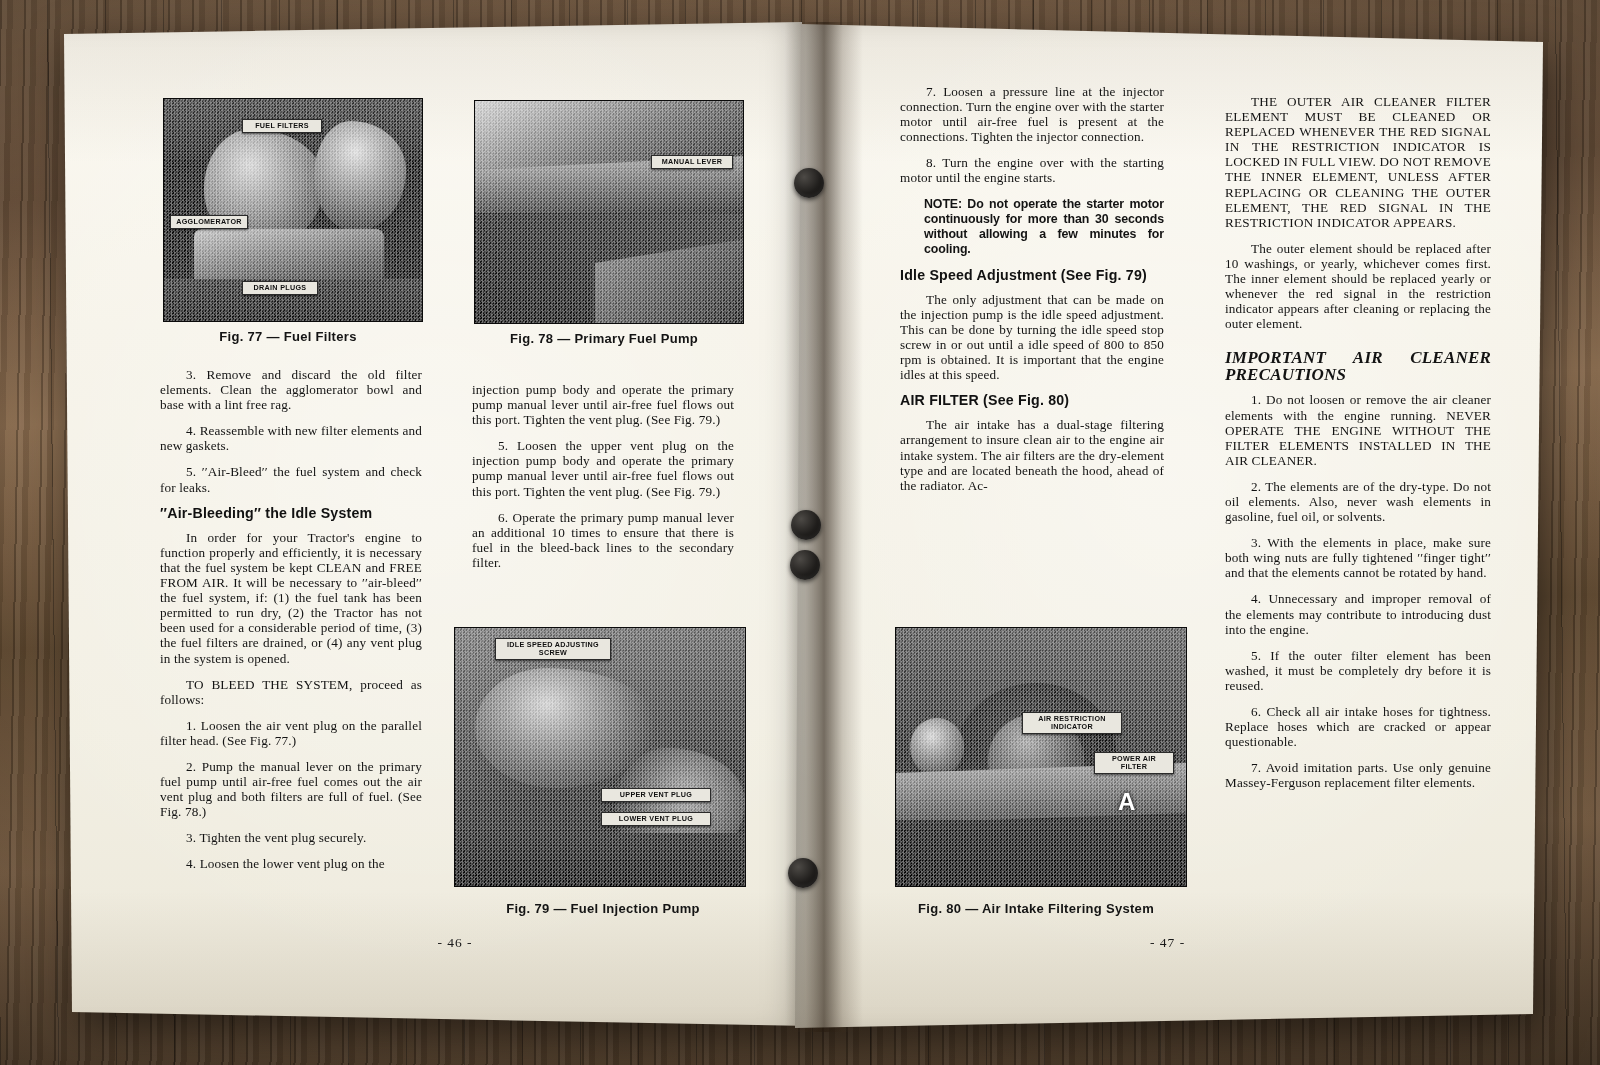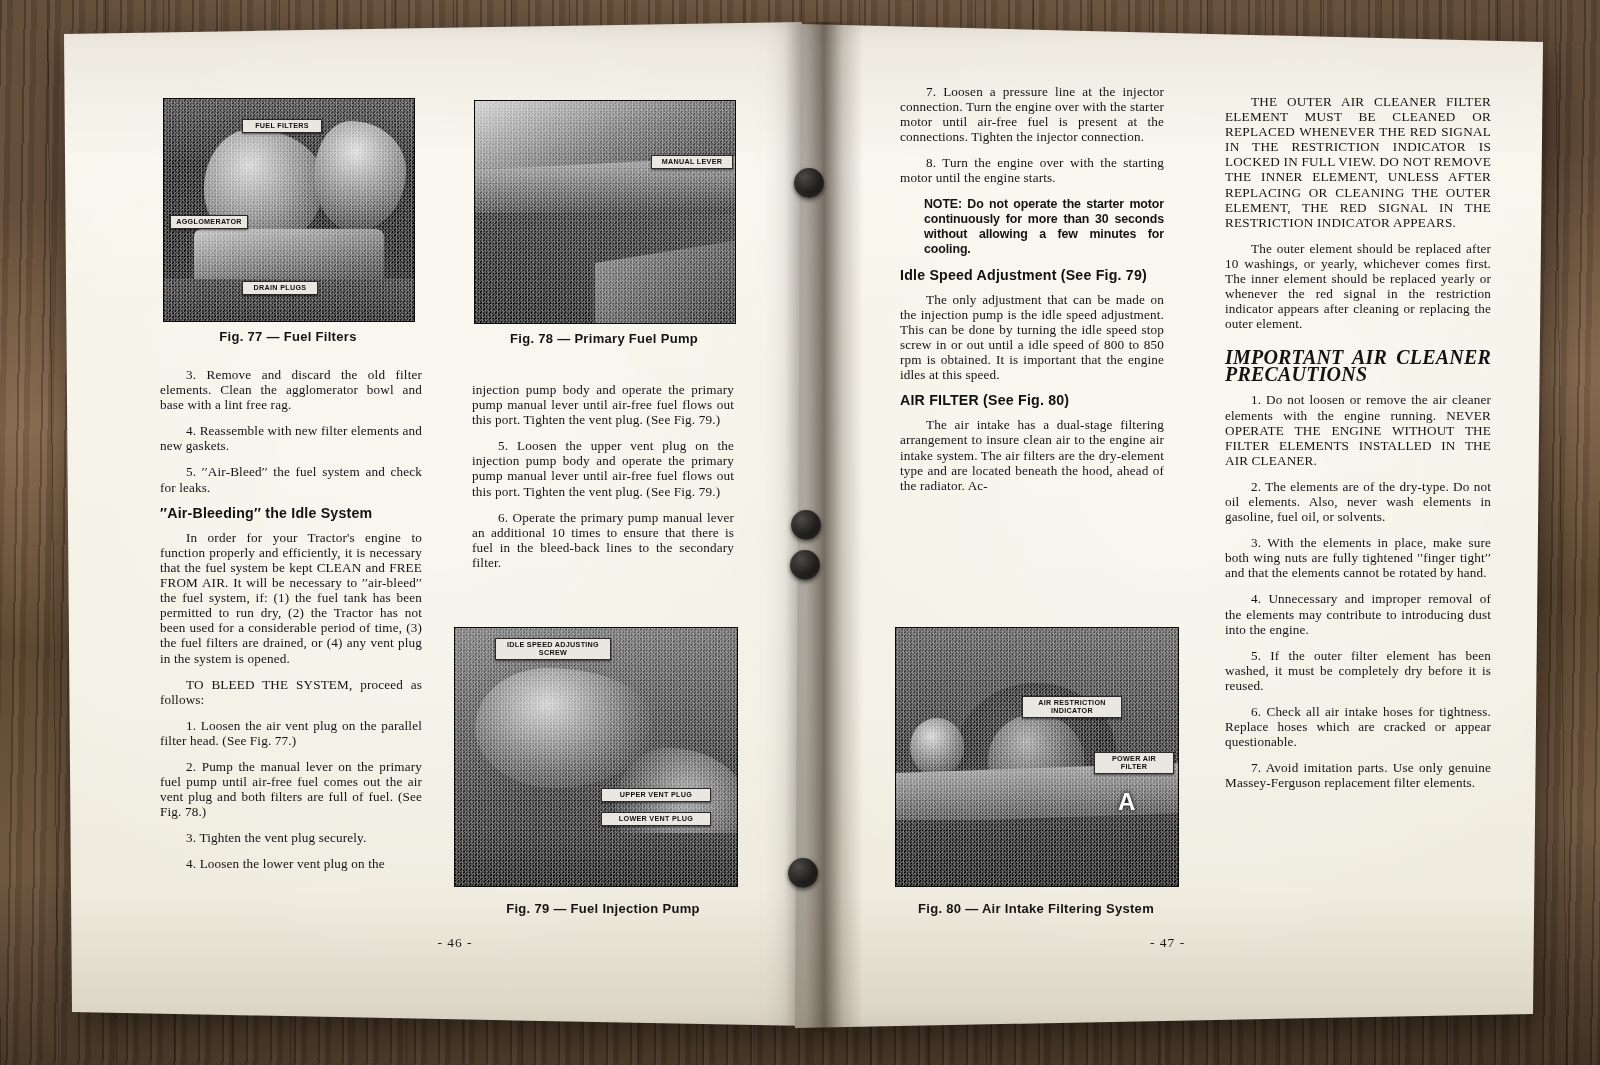--- a/index.html
+++ b/index.html
@@ -87,38 +87,39 @@
     letter-spacing:-.1px;
   }
   .col p.caps{text-indent:26px;letter-spacing:.25px;}
   h3.sect{
     font-family:"Liberation Sans",sans-serif;
     font-weight:bold;font-size:14.2px;letter-spacing:.2px;
     margin:4px 0 9px 0;color:#111;
   }
   h3.ital{
     font-family:"Liberation Serif",serif;
-    font-style:italic;font-weight:bold;font-size:20px;letter-spacing:.2px;
+    font-style:italic;font-weight:bold;font-size:17px;letter-spacing:.2px;
     margin:18px 0 9px 0;line-height:17px;
   }
   .caption{
     font-family:"Liberation Sans",sans-serif;
     font-weight:bold;font-size:13px;text-align:center;
     letter-spacing:.3px;color:#141414;
     margin:7px 0 14px 0;text-indent:0;
   }
   .pagenum{
     position:absolute;font-family:"Liberation Serif",serif;
     font-size:13.5px;color:#1a1a1a;letter-spacing:1px;
   }
 
   
   .photo{
     position:relative;overflow:hidden;background:#0c0c0c;
     border:1px solid #0a0a0a;
+    padding-left:8px;
   }
   .photo .grain{
     position:absolute;inset:0;
     background-image:
       repeating-conic-gradient(#ffffff 0% 25%, #000000 0% 50%);
     background-size:3px 3px;
     opacity:.30;mix-blend-mode:screen;
   }
   .photo .grain2{
     position:absolute;inset:0;
@@ -220,21 +221,21 @@
 
     <div class="photo" style="position:absolute;left:100px;top:605px;width:282px;height:258px;">
       <div class="blob" style="left:-10px;top:-10px;width:310px;height:290px;background:linear-gradient(185deg,#555,#1a1a1a 50%,#050505);border-radius:0;"></div>
       <div class="blob" style="left:60px;top:55px;width:160px;height:140px;background:radial-gradient(circle at 45% 35%,#2a2a2a,#0a0a0a 70%);border-radius:50%;"></div>
       <div class="blob" style="left:92px;top:86px;width:96px;height:92px;background:radial-gradient(circle at 40% 30%,#9c9c9c,#3a3a3a 58%,#0d0d0d);border-radius:50%;"></div>
       <div class="blob" style="left:14px;top:90px;width:54px;height:58px;background:radial-gradient(circle at 40% 32%,#cfcfcf,#4a4a4a 65%,#101010);border-radius:50%;"></div>
       <div class="blob" style="left:-6px;top:140px;width:300px;height:50px;background:linear-gradient(180deg,#8e8e8e,#3b3b3b);border-radius:0;transform:rotate(-2deg);"></div>
       <div class="blob" style="left:-6px;top:192px;width:300px;height:74px;background:linear-gradient(180deg,#141414,#000);border-radius:0;"></div>
       <div class="grain"></div>
       <div class="grain2"></div>
-      <div class="lbl" style="left:126px;top:68px;width:92px;">AIR RESTRICTION INDICATOR</div>
+      <div class="lbl" style="left:126px;top:84px;width:92px;">AIR RESTRICTION INDICATOR</div>
       <div class="lbl" style="left:198px;top:124px;width:72px;">POWER AIR FILTER</div>
       <div style="position:absolute;left:222px;top:160px;color:#fff;font-family:'Liberation Sans',sans-serif;font-weight:bold;font-size:24px;text-shadow:0 0 4px #000;">A</div>
     </div>
     <div class="caption" style="position:absolute;left:90px;top:872px;width:302px;">Fig. 80 — Air Intake Filtering System</div>
 
     <div class="col" style="left:430px;top:72px;width:266px;">
       <p class="caps">THE OUTER AIR CLEANER FILTER ELEMENT MUST BE CLEANED OR REPLACED WHENEVER THE RED SIGNAL IN THE RESTRICTION INDICATOR IS LOCKED IN FULL VIEW. DO NOT REMOVE THE INNER ELEMENT, UNLESS AFTER REPLACING OR CLEANING THE OUTER ELEMENT, THE RED SIGNAL IN THE RESTRICTION INDICATOR APPEARS.</p>
       <p>The outer element should be replaced after 10 washings, or yearly, whichever comes first.  The inner element should be replaced yearly or whenever the red signal in the restriction indicator appears after cleaning or replacing the outer element.</p>
       <h3 class="ital">IMPORTANT AIR CLEANER PRECAUTIONS</h3>
       <p>1. Do not loosen or remove the air cleaner elements with the engine running. NEVER OPERATE THE ENGINE WITHOUT THE FILTER ELEMENTS INSTALLED IN THE AIR CLEANER.</p>

